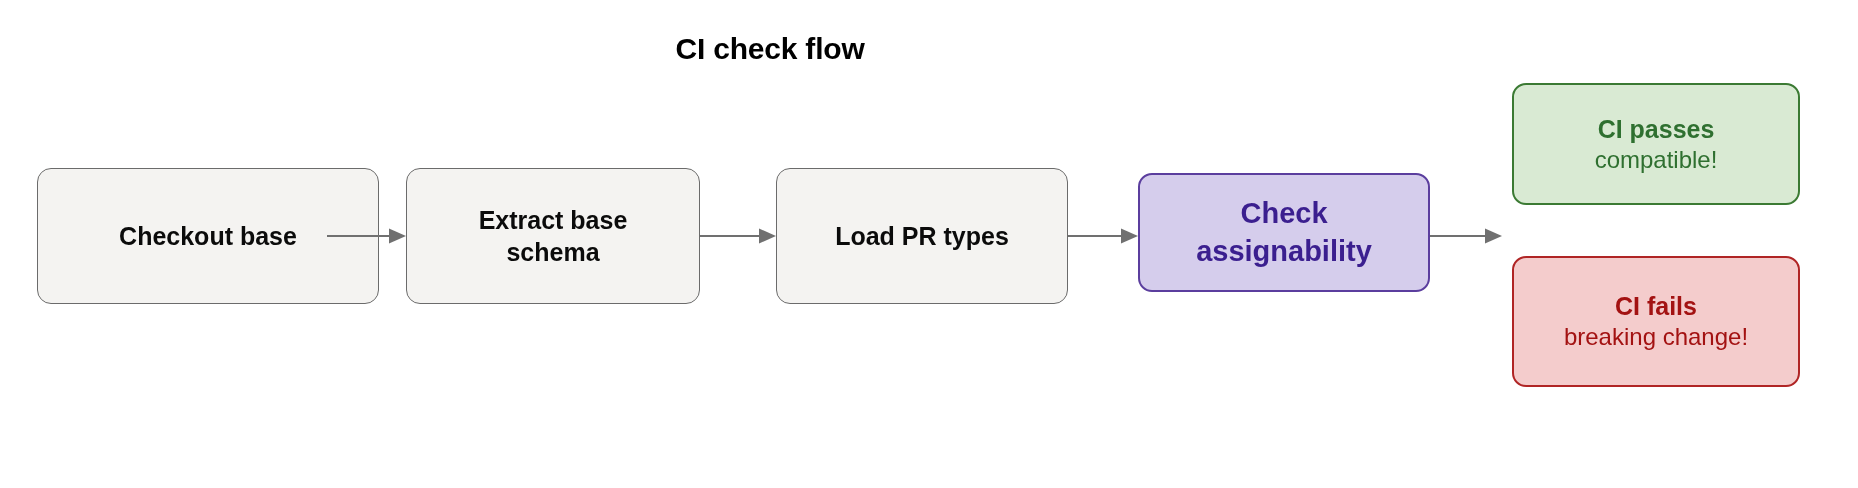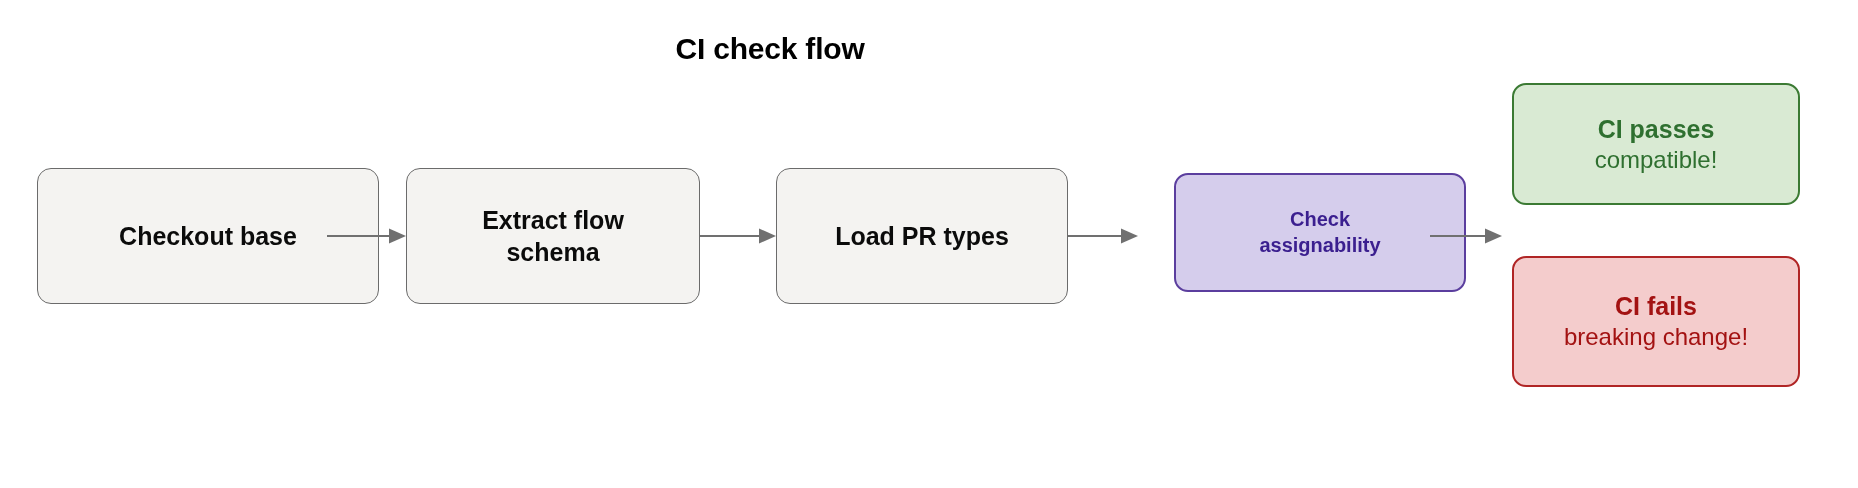--- a/index.html
+++ b/index.html
@@ -45,23 +45,22 @@
     background: #f4f3f1;
     border: 1.6px solid #6b6b6b;
     color: #0b0b0b;
     font-size: 25px;
     font-weight: bold;
   }
   .node-decision {
     background: #d5cdec;
     border: 2px solid #5b3e9e;
     color: #3b1f8f;
-    font-size: 20px;
+    font-size: 29px;
     font-weight: bold;
-    margin-left: 36px;
   }
   .node-success {
     background: #d9ead3;
     border: 2px solid #3b7a33;
     color: #2f7030;
   }
   .node-failure {
     background: #f4cccc;
     border: 2px solid #b02525;
     color: #a31212;
@@ -102,21 +101,21 @@
   </div>
 
   <div class="connector" style="left:327px; top:225px; width:79px;">
     <svg width="79" height="22" viewBox="0 0 79 22" aria-hidden="true">
       <line x1="0" y1="11" x2="62" y2="11" stroke="#707070" stroke-width="2.2"></line>
       <polygon points="62,3.5 79,11 62,18.5" fill="#707070"></polygon>
     </svg>
   </div>
 
   <div class="node node-process" style="left:406px; top:168px; width:294px; height:136px;">
-    <span class="node-text">Extract flow
+    <span class="node-text">Extract base
 schema</span>
   </div>
 
   <div class="connector" style="left:700px; top:225px; width:76px;">
     <svg width="76" height="22" viewBox="0 0 76 22" aria-hidden="true">
       <line x1="0" y1="11" x2="59" y2="11" stroke="#707070" stroke-width="2.2"></line>
       <polygon points="59,3.5 76,11 59,18.5" fill="#707070"></polygon>
     </svg>
   </div>
 

